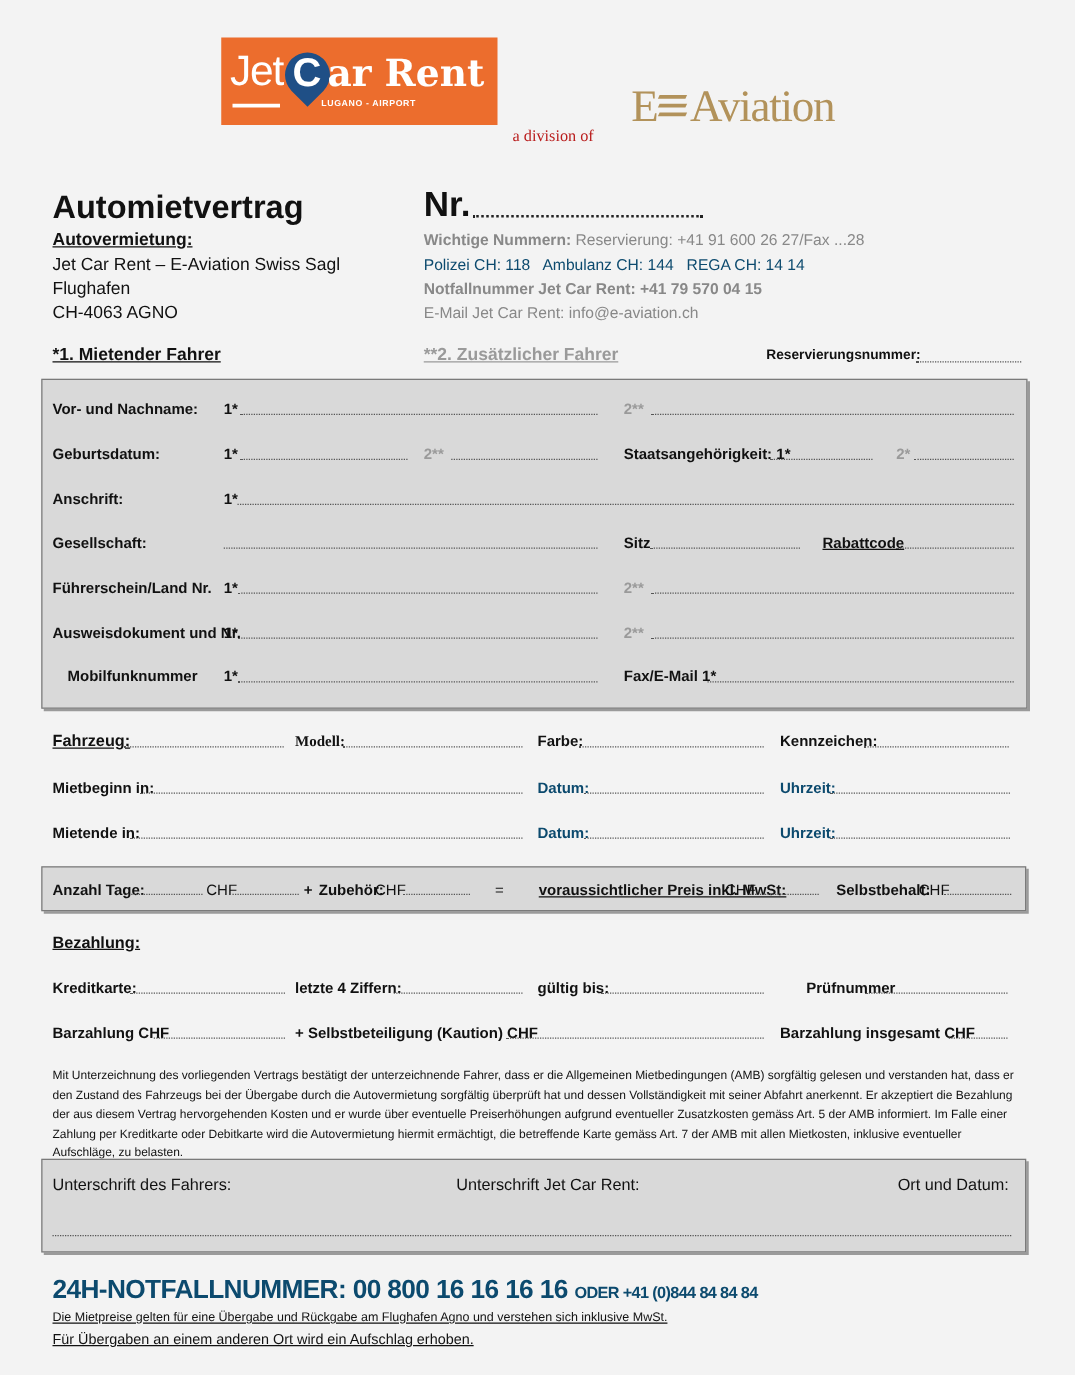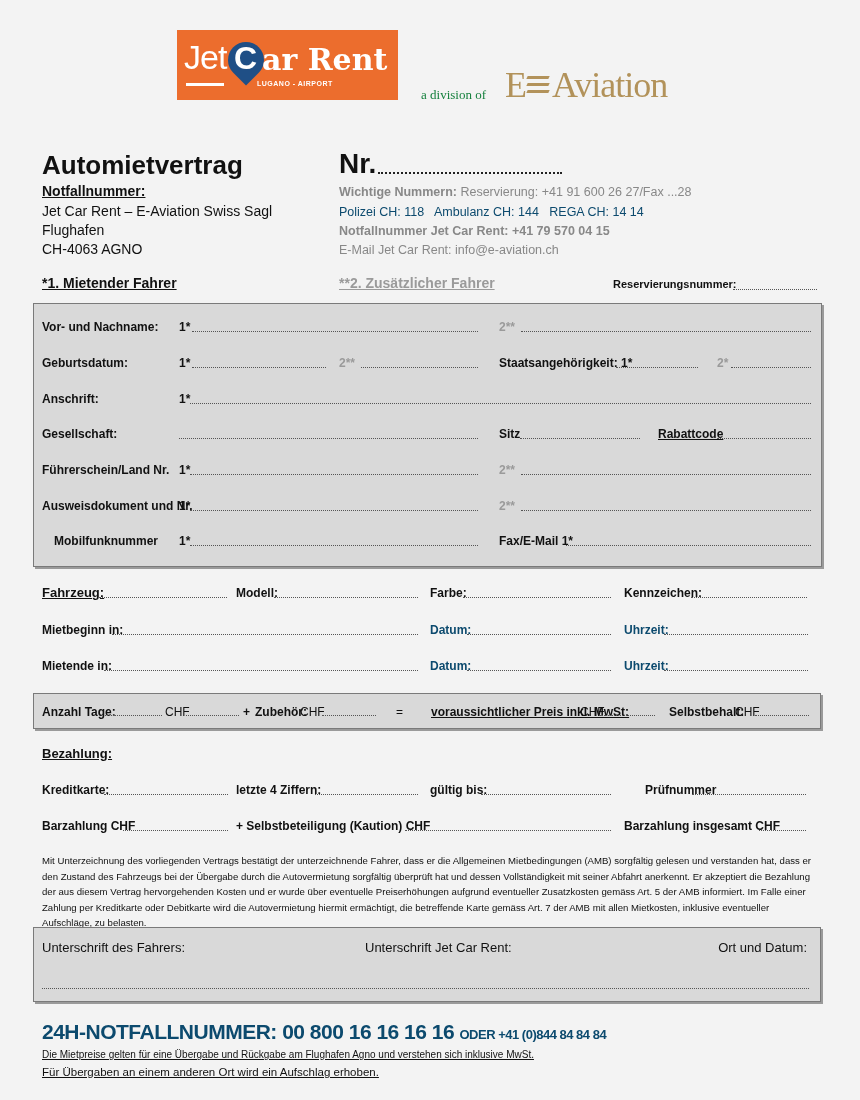--- a/index.html
+++ b/index.html
@@ -14,21 +14,21 @@
   .dots { position: absolute; border-bottom: 1px dotted #555; height: 1px; }
 
   
   .logo-box { left: 177px; top: 30px; width: 221px; height: 70px; background: #ec6d2d; }
   .logo-jet { left: 184px; top: 38px; font-size: 34px; color: #fff; font-weight: normal; letter-spacing: -1px; }
   .logo-pin { left: 228px; top: 42px; width: 36px; height: 36px; background: #1f4f86; border-radius: 50% 50% 50% 0; transform: rotate(-45deg); }
   .logo-c { left: 234px; top: 40px; font-size: 32px; color: #fff; font-weight: bold; }
   .logo-car { left: 262px; top: 42px; font-size: 30px; color: #fff; font-weight: bold; font-family: "DejaVu Serif", serif; }
   .logo-under { left: 186px; top: 83px; width: 38px; height: 3px; background: #fff; }
   .logo-sub { left: 257px; top: 80px; font-size: 7px; color: #fff; font-weight: bold; letter-spacing: 0.5px; }
-  .division { left: 410px; top: 87px; font-size: 13px; font-family: "Liberation Serif", serif; color: #15803d; margin-left: 11px; }
+  .division { left: 410px; top: 101px; font-size: 13px; font-family: "Liberation Serif", serif; color: #b91c1c; }
   .eav { left: 505px; top: 64px; font-size: 36px; font-family: "Liberation Serif", serif; color: #b2925a; letter-spacing: -1px; }
   .eav-bars { left: 527px; top: 76px; width: 22px; }
   .eav-bars span { display: block; height: 3px; background: #b2925a; margin-bottom: 4px; transform: skewX(-25deg); }
 
   
   .title { left: 42px; top: 150px; font-size: 26px; font-weight: bold; }
   .nr { left: 339px; top: 148px; font-size: 28px; font-weight: bold; }
   .nr-dots { left: 378px; top: 172px; width: 184px; border-bottom: 2px dotted #222; }
   .t13 { font-size: 14px; }
   .t12 { font-size: 12.5px; }
@@ -50,21 +50,21 @@
 <div class="abs eav">
   <span>E</span><span style="display:inline-block;width:26px"></span><span>Aviation</span>
 </div>
 <div class="abs eav-bars">
     <span></span>
     <span></span>
     <span></span>
   </div>
 
 <div class="abs title">Automietvertrag</div>
-<div class="abs b u t13" style="left:42px;top:183px;">Notfallnummer:</div>
+<div class="abs b u t13" style="left:42px;top:183px;">Autovermietung:</div>
 <div class="abs t13" style="left:42px;top:203px;">Jet Car Rent – E-Aviation Swiss Sagl</div>
 <div class="abs t13" style="left:42px;top:222px;">Flughafen</div>
 <div class="abs t13" style="left:42px;top:241px;">CH-4063 AGNO</div>
 
 <div class="abs nr">Nr.</div>
 <div class="dots nr-dots"></div>
 <div class="abs t12 grey" style="left:339px;top:185px;white-space:nowrap;">
   <span class="b">Wichtige Nummern:</span>
   <span>Reservierung: +41 91 600 26 27/Fax ...28</span>
 </div>
@@ -119,21 +119,21 @@
 <div class="dots" style="left:521px;top:510px;width:290px;"></div>
 
 <div class="lbl" style="left:42px;top:534px;padding-left:12px;">Mobilfunknummer</div>
 <div class="lbl" style="left:179px;top:534px;">1*</div>
 <div class="dots" style="left:190px;top:545px;width:288px;"></div>
 <div class="lbl" style="left:499px;top:534px;">Fax/E-Mail 1*</div>
 <div class="dots" style="left:566px;top:545px;width:245px;"></div>
 
 <div class="lbl u" style="left:42px;top:585px;font-size:13px;">Fahrzeug:</div>
 <div class="dots" style="left:99px;top:597px;width:128px;"></div>
-<div class="lbl" style="left:236px;top:586px;">Modell:</div>
+<div class="lbl" style="left:236px;top:586px;font-family:Liberation Serif, serif;">Modell:</div>
 <div class="dots" style="left:274px;top:597px;width:144px;"></div>
 <div class="lbl" style="left:430px;top:586px;">Farbe:</div>
 <div class="dots" style="left:463px;top:597px;width:148px;"></div>
 <div class="lbl" style="left:624px;top:586px;">Kennzeichen:</div>
 <div class="dots" style="left:691px;top:597px;width:116px;"></div>
 
 <div class="lbl" style="left:42px;top:623px;">Mietbeginn in:</div>
 <div class="dots" style="left:112px;top:634px;width:306px;"></div>
 <div class="lbl red" style="left:430px;top:623px;">Datum:</div>
 <div class="dots" style="left:467px;top:634px;width:144px;"></div>

